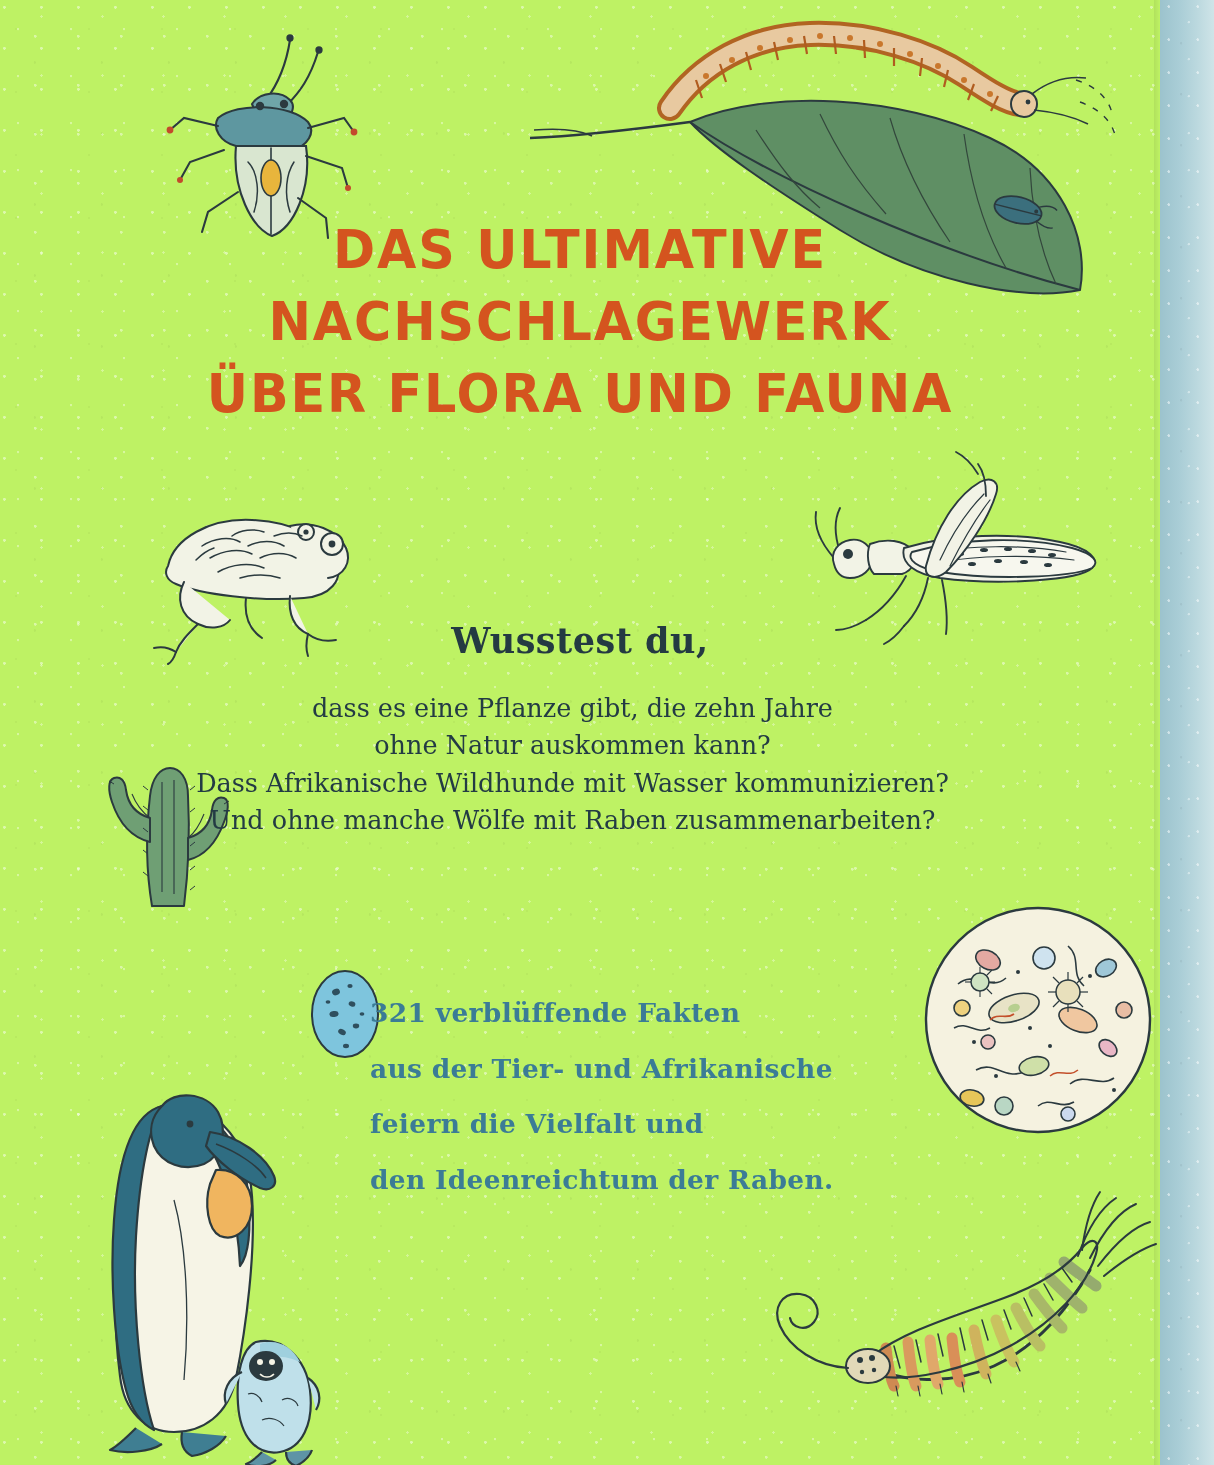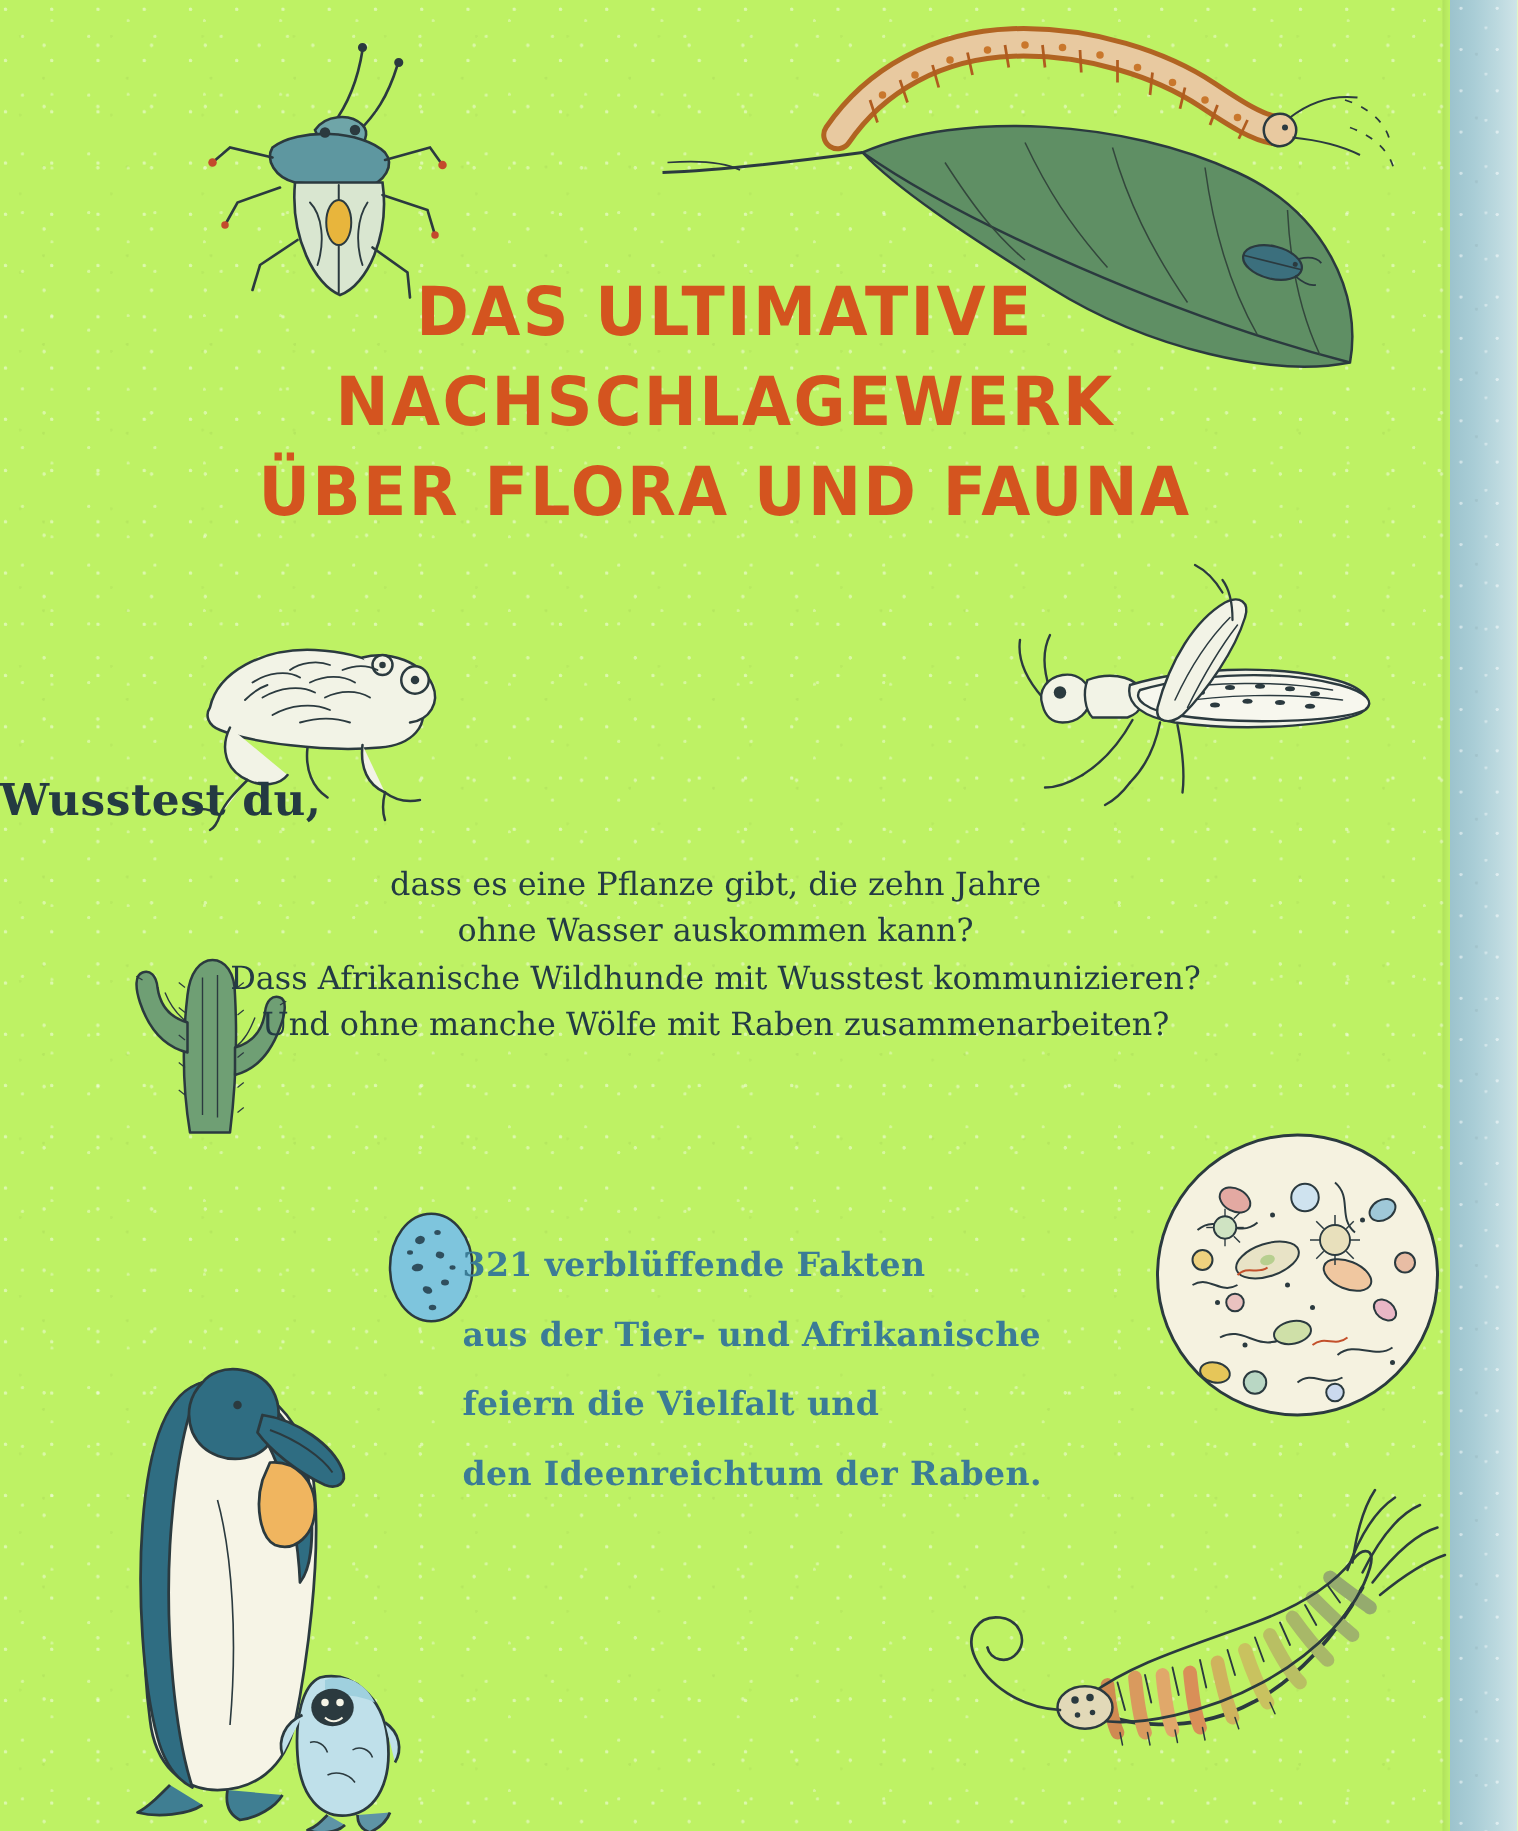--- a/index.html
+++ b/index.html
@@ -75,21 +75,21 @@
     transform: scaleX(0.94);
   }
   .headline .l { display: block; white-space: nowrap; }
 
   
   .wusstest {
     position: absolute;
     left: 0;
     right: 54px;
     top: 620px;
-    text-align: left;
+    text-align: center;
     color: #243a42;
     font-family: "DejaVu Serif", serif;
     font-weight: bold;
     font-size: 35px;
     letter-spacing: 0.5px;
   }
   .intro {
     position: absolute;
     left: 0;
     right: 69px;
@@ -549,22 +549,22 @@
   <div class="headline">
     <span class="l">DAS ULTIMATIVE</span>
     <span class="l">NACHSCHLAGEWERK</span>
     <span class="l">ÜBER FLORA UND FAUNA</span>
   </div>
 
   <div class="wusstest">Wusstest du,</div>
 
   <div class="intro">
     <span class="l">dass es eine Pflanze gibt, die zehn Jahre</span>
-    <span class="l">ohne Wasser auskommen kann?</span>
-    <span class="l">Dass Afrikanische Wildhunde mit Wusstest kommunizieren?</span>
+    <span class="l">ohne Natur auskommen kann?</span>
+    <span class="l">Dass Afrikanische Wildhunde mit Wasser kommunizieren?</span>
     <span class="l">Und ohne manche Wölfe mit Raben zusammenarbeiten?</span>
   </div>
 
   <div class="claim">
     <span class="l">321 verblüffende Fakten</span>
     <span class="l">aus der Tier- und Afrikanische</span>
     <span class="l">feiern die Vielfalt und</span>
     <span class="l">den Ideenreichtum der Raben.</span>
   </div>
 

